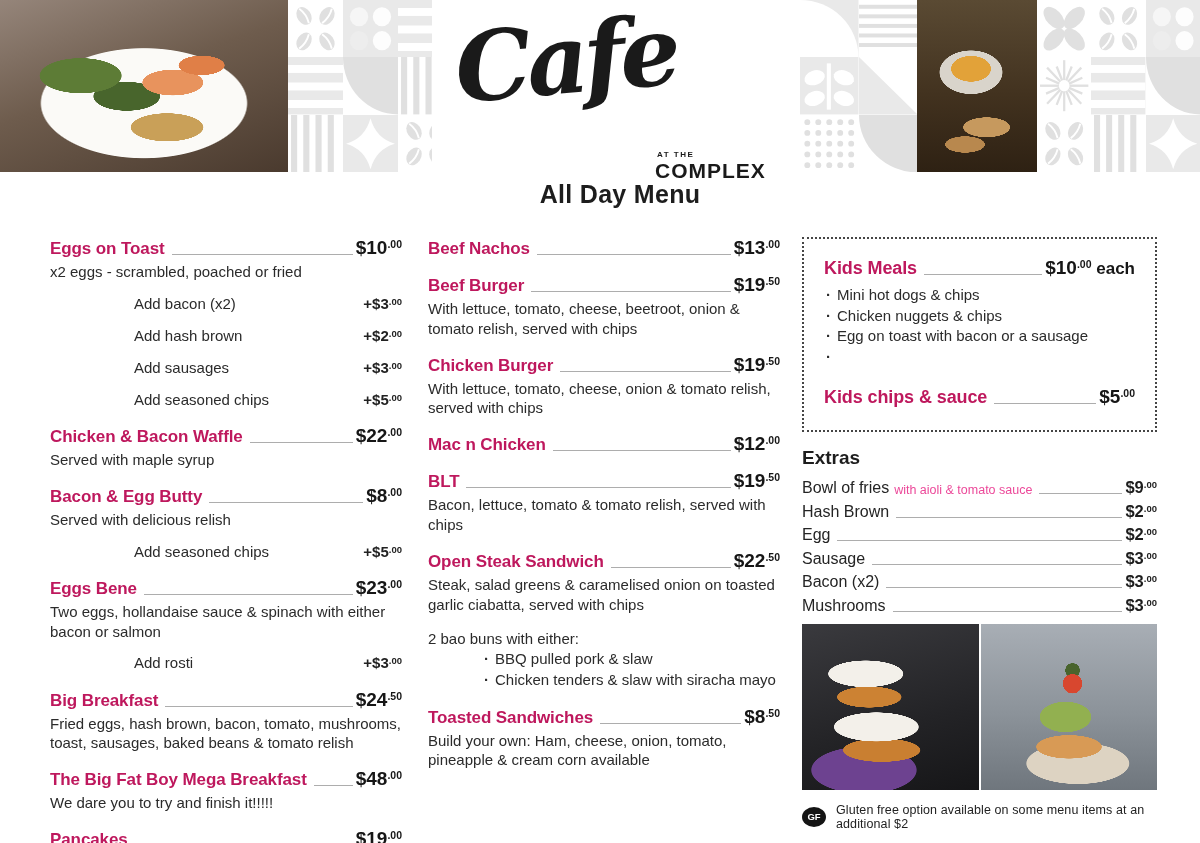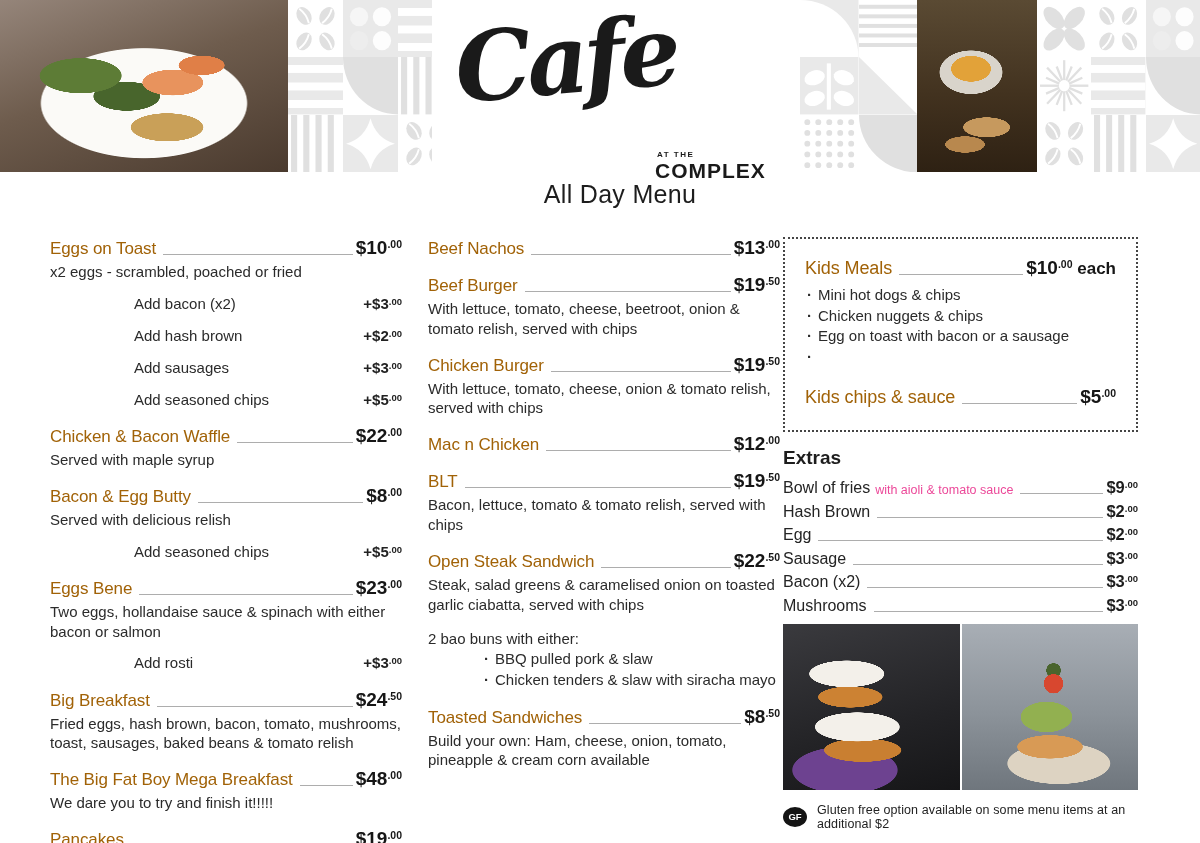--- a/index.html
+++ b/index.html
@@ -51,31 +51,31 @@
   
   .logo { position:absolute; left:455px; top:16px; width:315px; height:135px; }
   .logo-script { position:absolute; left:0; top:-4px; font-family:"DejaVu Serif", serif;
     font-style:italic; font-weight:bold; font-size:96px; line-height:1;
     letter-spacing:-5px; transform:rotate(-5deg); color:#1a1a1a; }
   .logo-tag { position:absolute; left:200px; top:86px; color:#1a1a1a;margin-top:48px; }
   .logo-tag-top { display:block; font-size:8px; font-weight:bold; letter-spacing:1.5px; margin-left:2px; }
   .logo-tag-bottom { display:block; font-size:21px; font-weight:800; letter-spacing:1px; }
 
   .page-title { position:absolute; left:0; top:180px; width:100%; text-align:center;
-    font-size:25px; font-weight:400; letter-spacing:.3px; color:#1d1d1d;padding-left:40px; }
+    font-size:25px; font-weight:700; letter-spacing:.3px; color:#1d1d1d;padding-left:40px; }
 
   
   .col { position:absolute; top:237px; }
   #col-left   { left:50px;  width:352px; }
   #col-middle { left:428px; width:352px; }
-  #col-right  { left:783px; width:355px; }
+  #col-right  { left:802px; width:355px; }
 
   .item { margin-bottom:15px; }
   .item-row { display:flex; align-items:flex-end; }
-  .item-name { font-size:17px; font-weight:400; color:#a16207; white-space:nowrap; letter-spacing:-.1px; }
+  .item-name { font-size:17px; font-weight:700; color:#be185d; white-space:nowrap; letter-spacing:-.1px; }
   .leader { flex:1; border-bottom:1.4px solid #adadad; margin:0 3px 4px 7px; min-width:12px; }
   .price { font-size:19px; font-weight:800; white-space:nowrap; color:#161616; }
   .price .cents { font-size:10.5px; position:relative; top:-6px; font-weight:800; }
   .price .suffix { font-size:17px; font-weight:800; }
   .desc { font-size:15px; line-height:1.32; color:#2b2b2b; margin-top:3px; }
   .addon { display:flex; justify-content:space-between; margin-left:84px; font-size:15px;
     line-height:1.34; color:#2b2b2b; margin-top:12px;gap:38px; }
   .addon-price { font-weight:600; color:#222; }
   .addon-price .cents { font-size:9.5px; position:relative; top:-4px; font-weight:600; }
   .bullet { display:flex; font-size:15px; line-height:1.38; color:#2b2b2b; }

